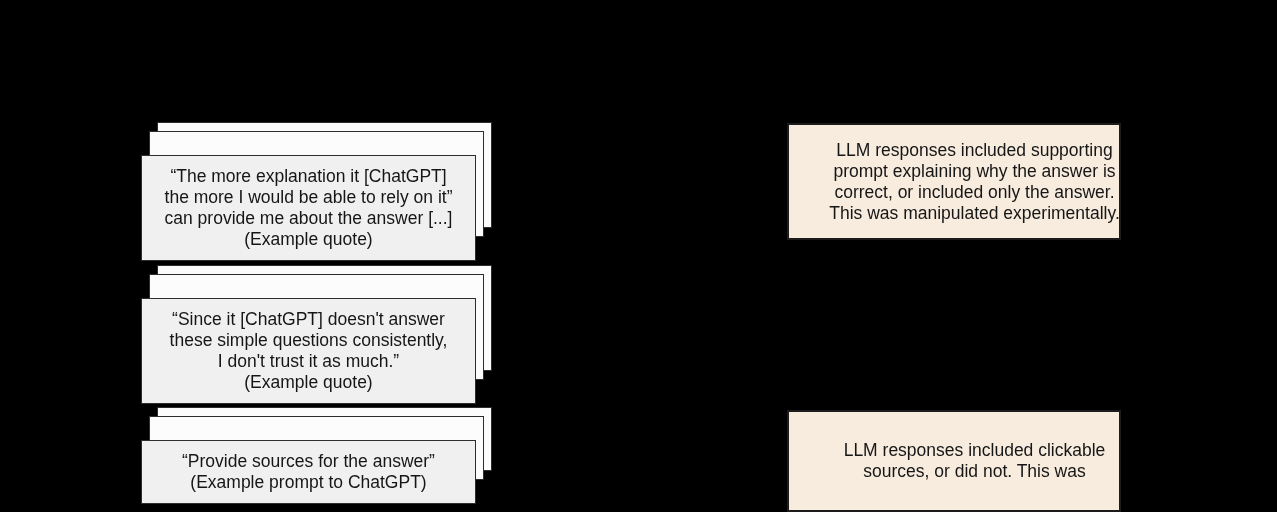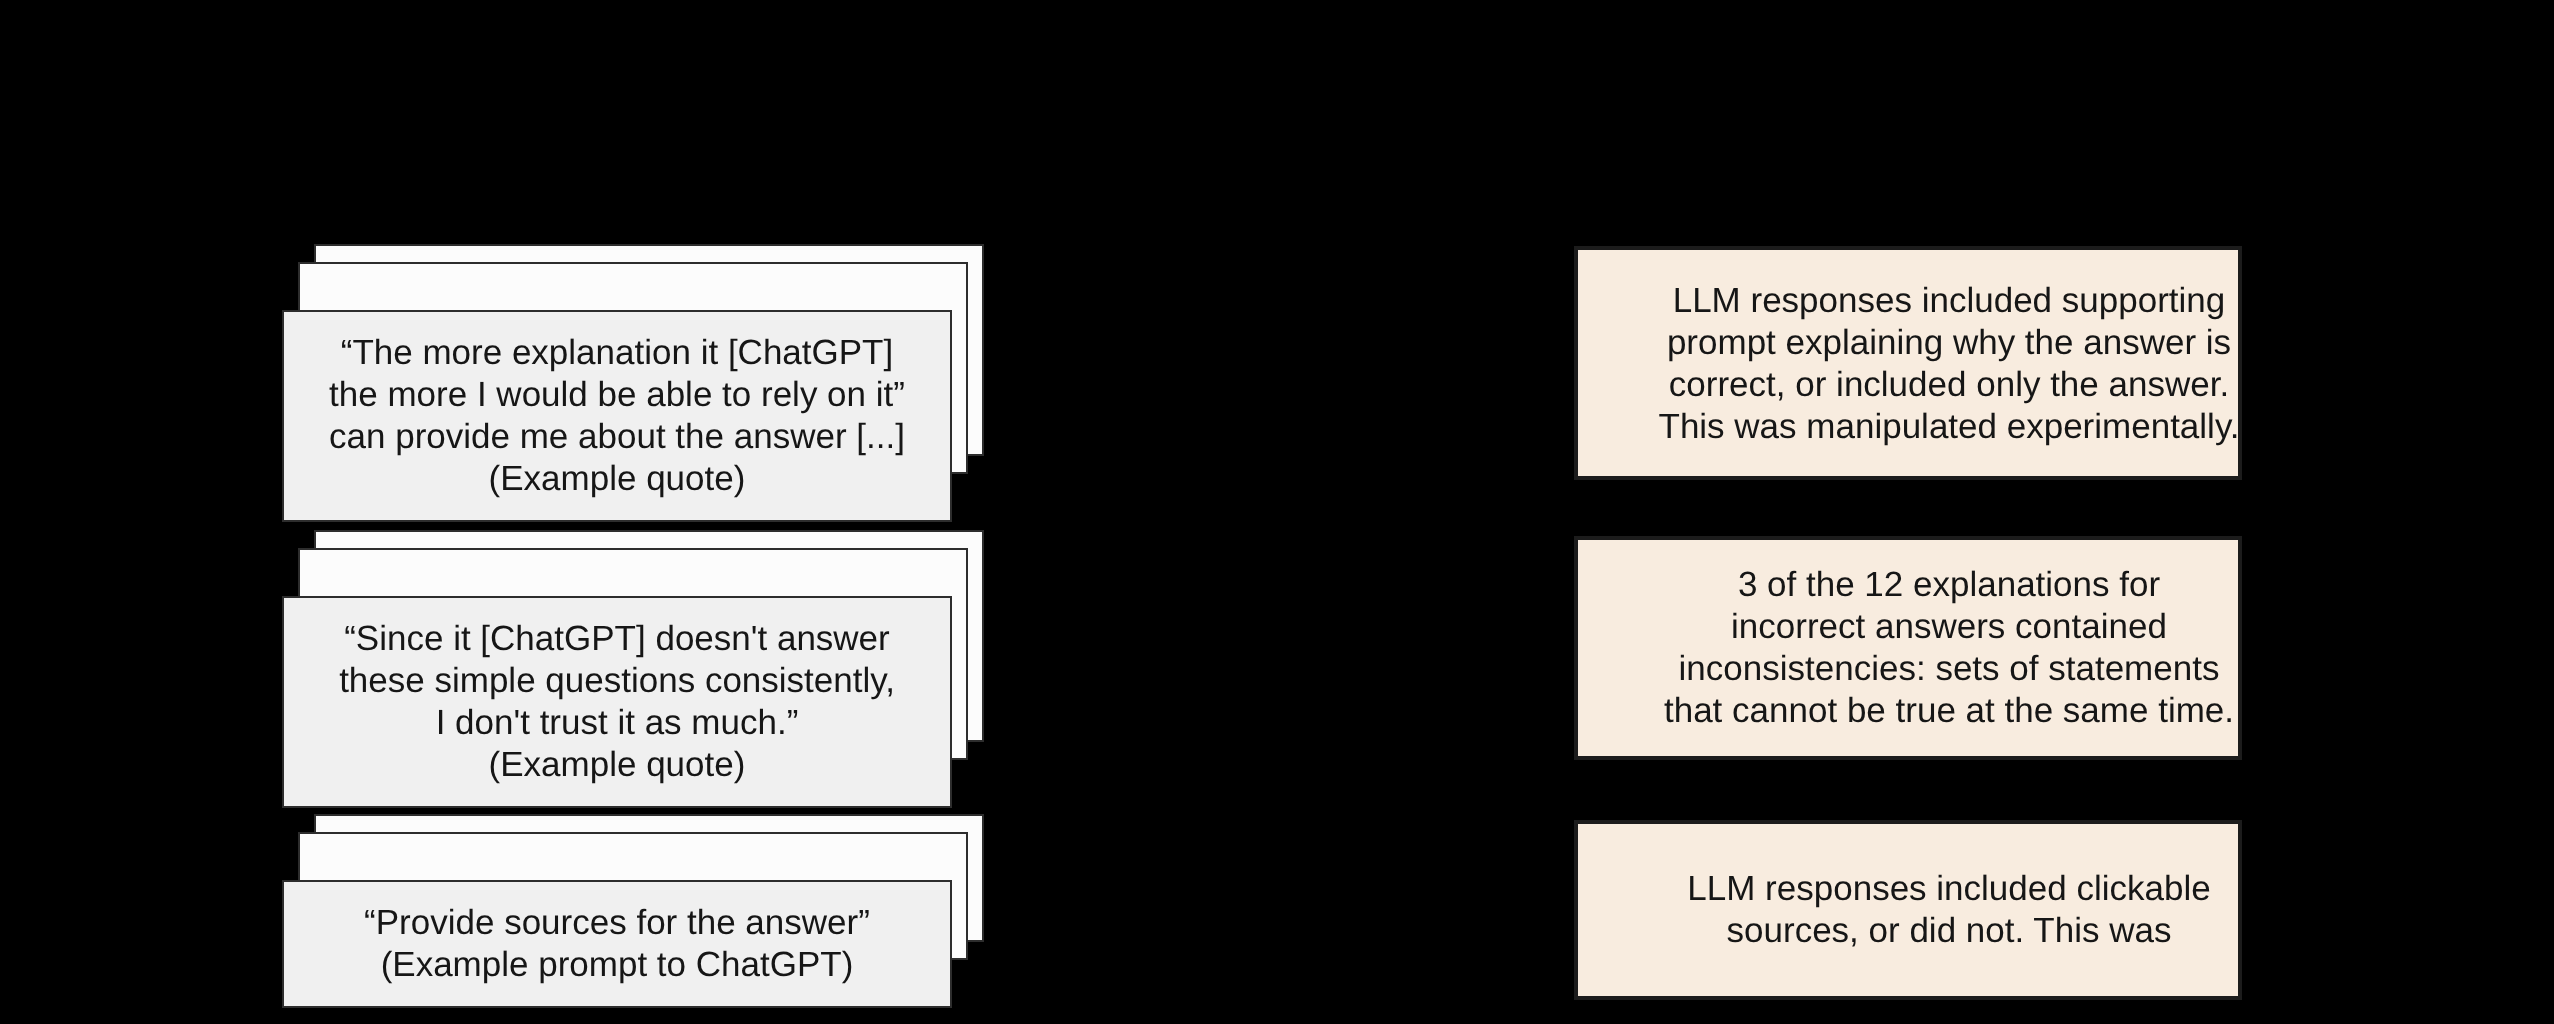--- a/index.html
+++ b/index.html
@@ -51,21 +51,21 @@
     background: #f8ecdf;
     border: 2px solid #1c1c1c;
     box-sizing: border-box;
     display: flex; flex-direction: column;
     align-items: center; justify-content: center;
     text-align: center;
     padding-left: 41px;
   }
   #finding-1 { top: 123px; height: 117px; }
   #finding-2 { top: 268px; height: 112px; }
-  #finding-3 { top: 410px; height: 90px; }
+  #finding-3 { top: 410px; height: 102px; }
 
   .line {
     font-size: 17.5px;
     line-height: 21px;
     color: #161616;
     white-space: nowrap;
   }
 </style>
 </head>
 <body>
@@ -103,25 +103,19 @@
     </div>
   </div>
 
   <div class="finding" id="finding-1">
     <div class="line">LLM responses included supporting</div>
     <div class="line">prompt explaining why the answer is</div>
     <div class="line">correct, or included only the answer.</div>
     <div class="line">This was manipulated experimentally.</div>
   </div>
 
-  <div class="finding" id="finding-2">
-    <div class="line">3 of the 12 explanations for</div>
-    <div class="line">incorrect answers contained</div>
-    <div class="line">inconsistencies: sets of statements</div>
-    <div class="line">that cannot be true at the same time.</div>
-  </div>
 
   <div class="finding" id="finding-3">
     <div class="line">LLM responses included clickable</div>
     <div class="line">sources, or did not. This was</div>
   </div>
 
 </div>
 
 </body></html>

